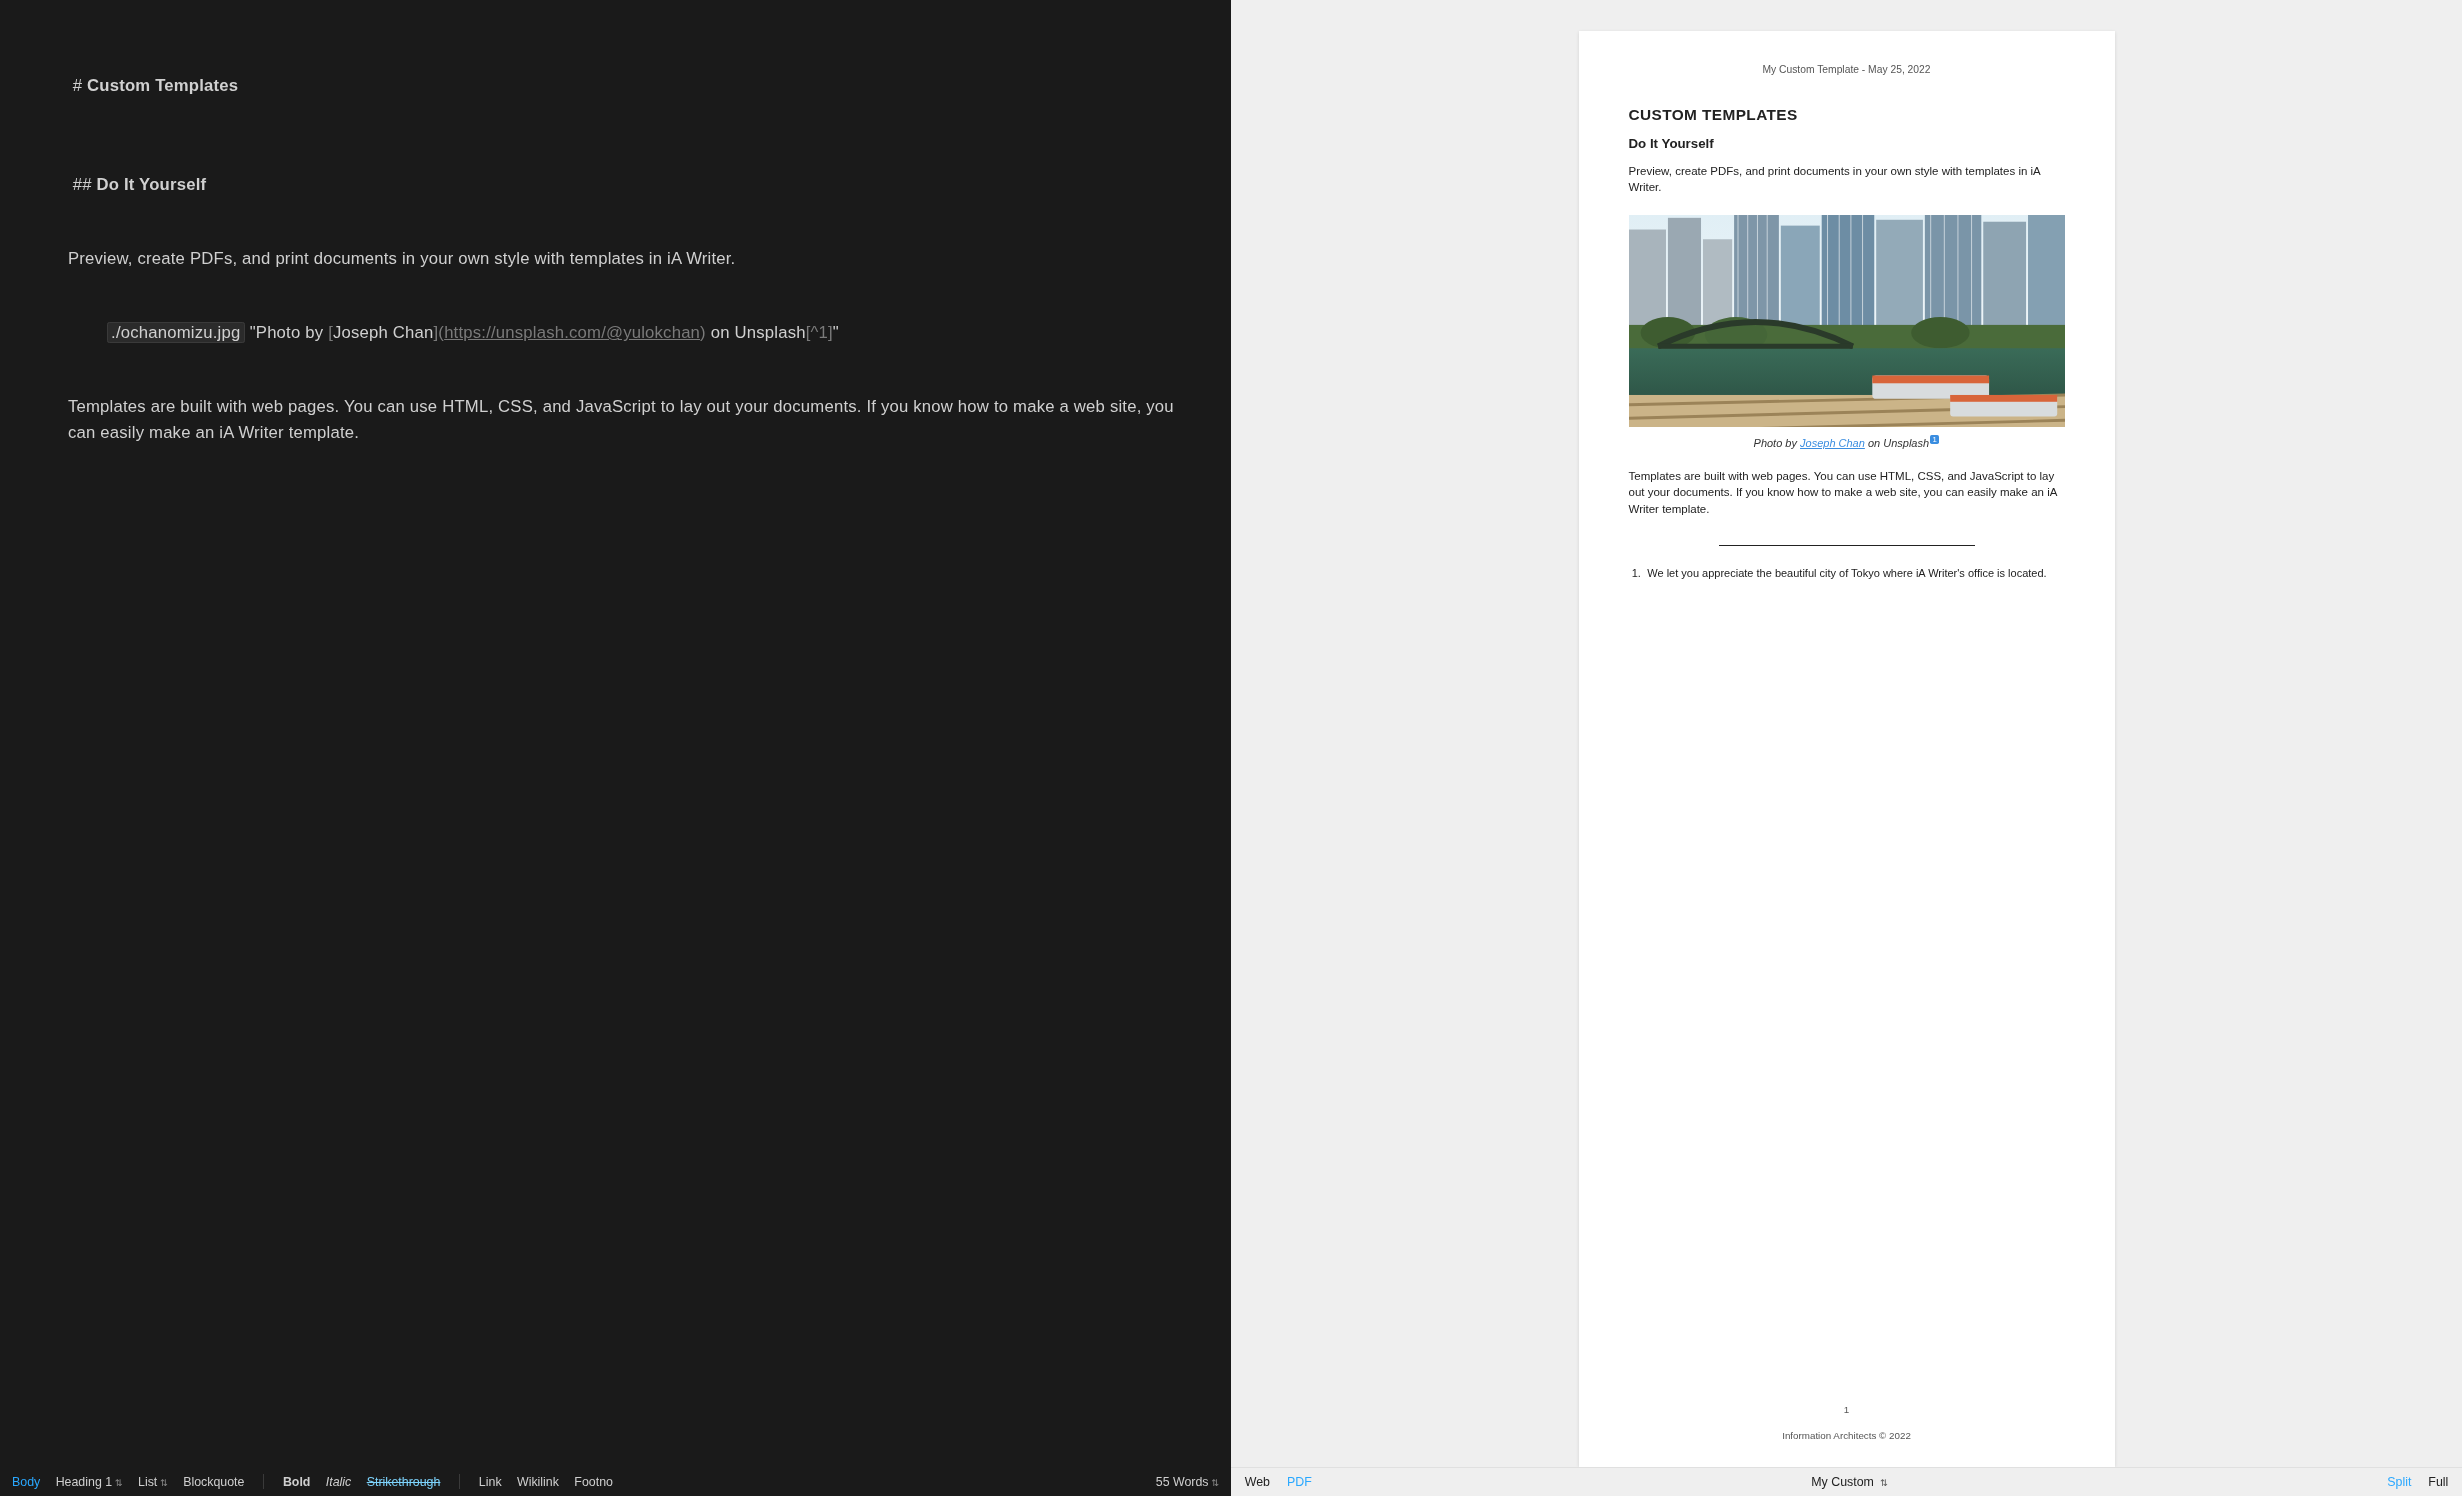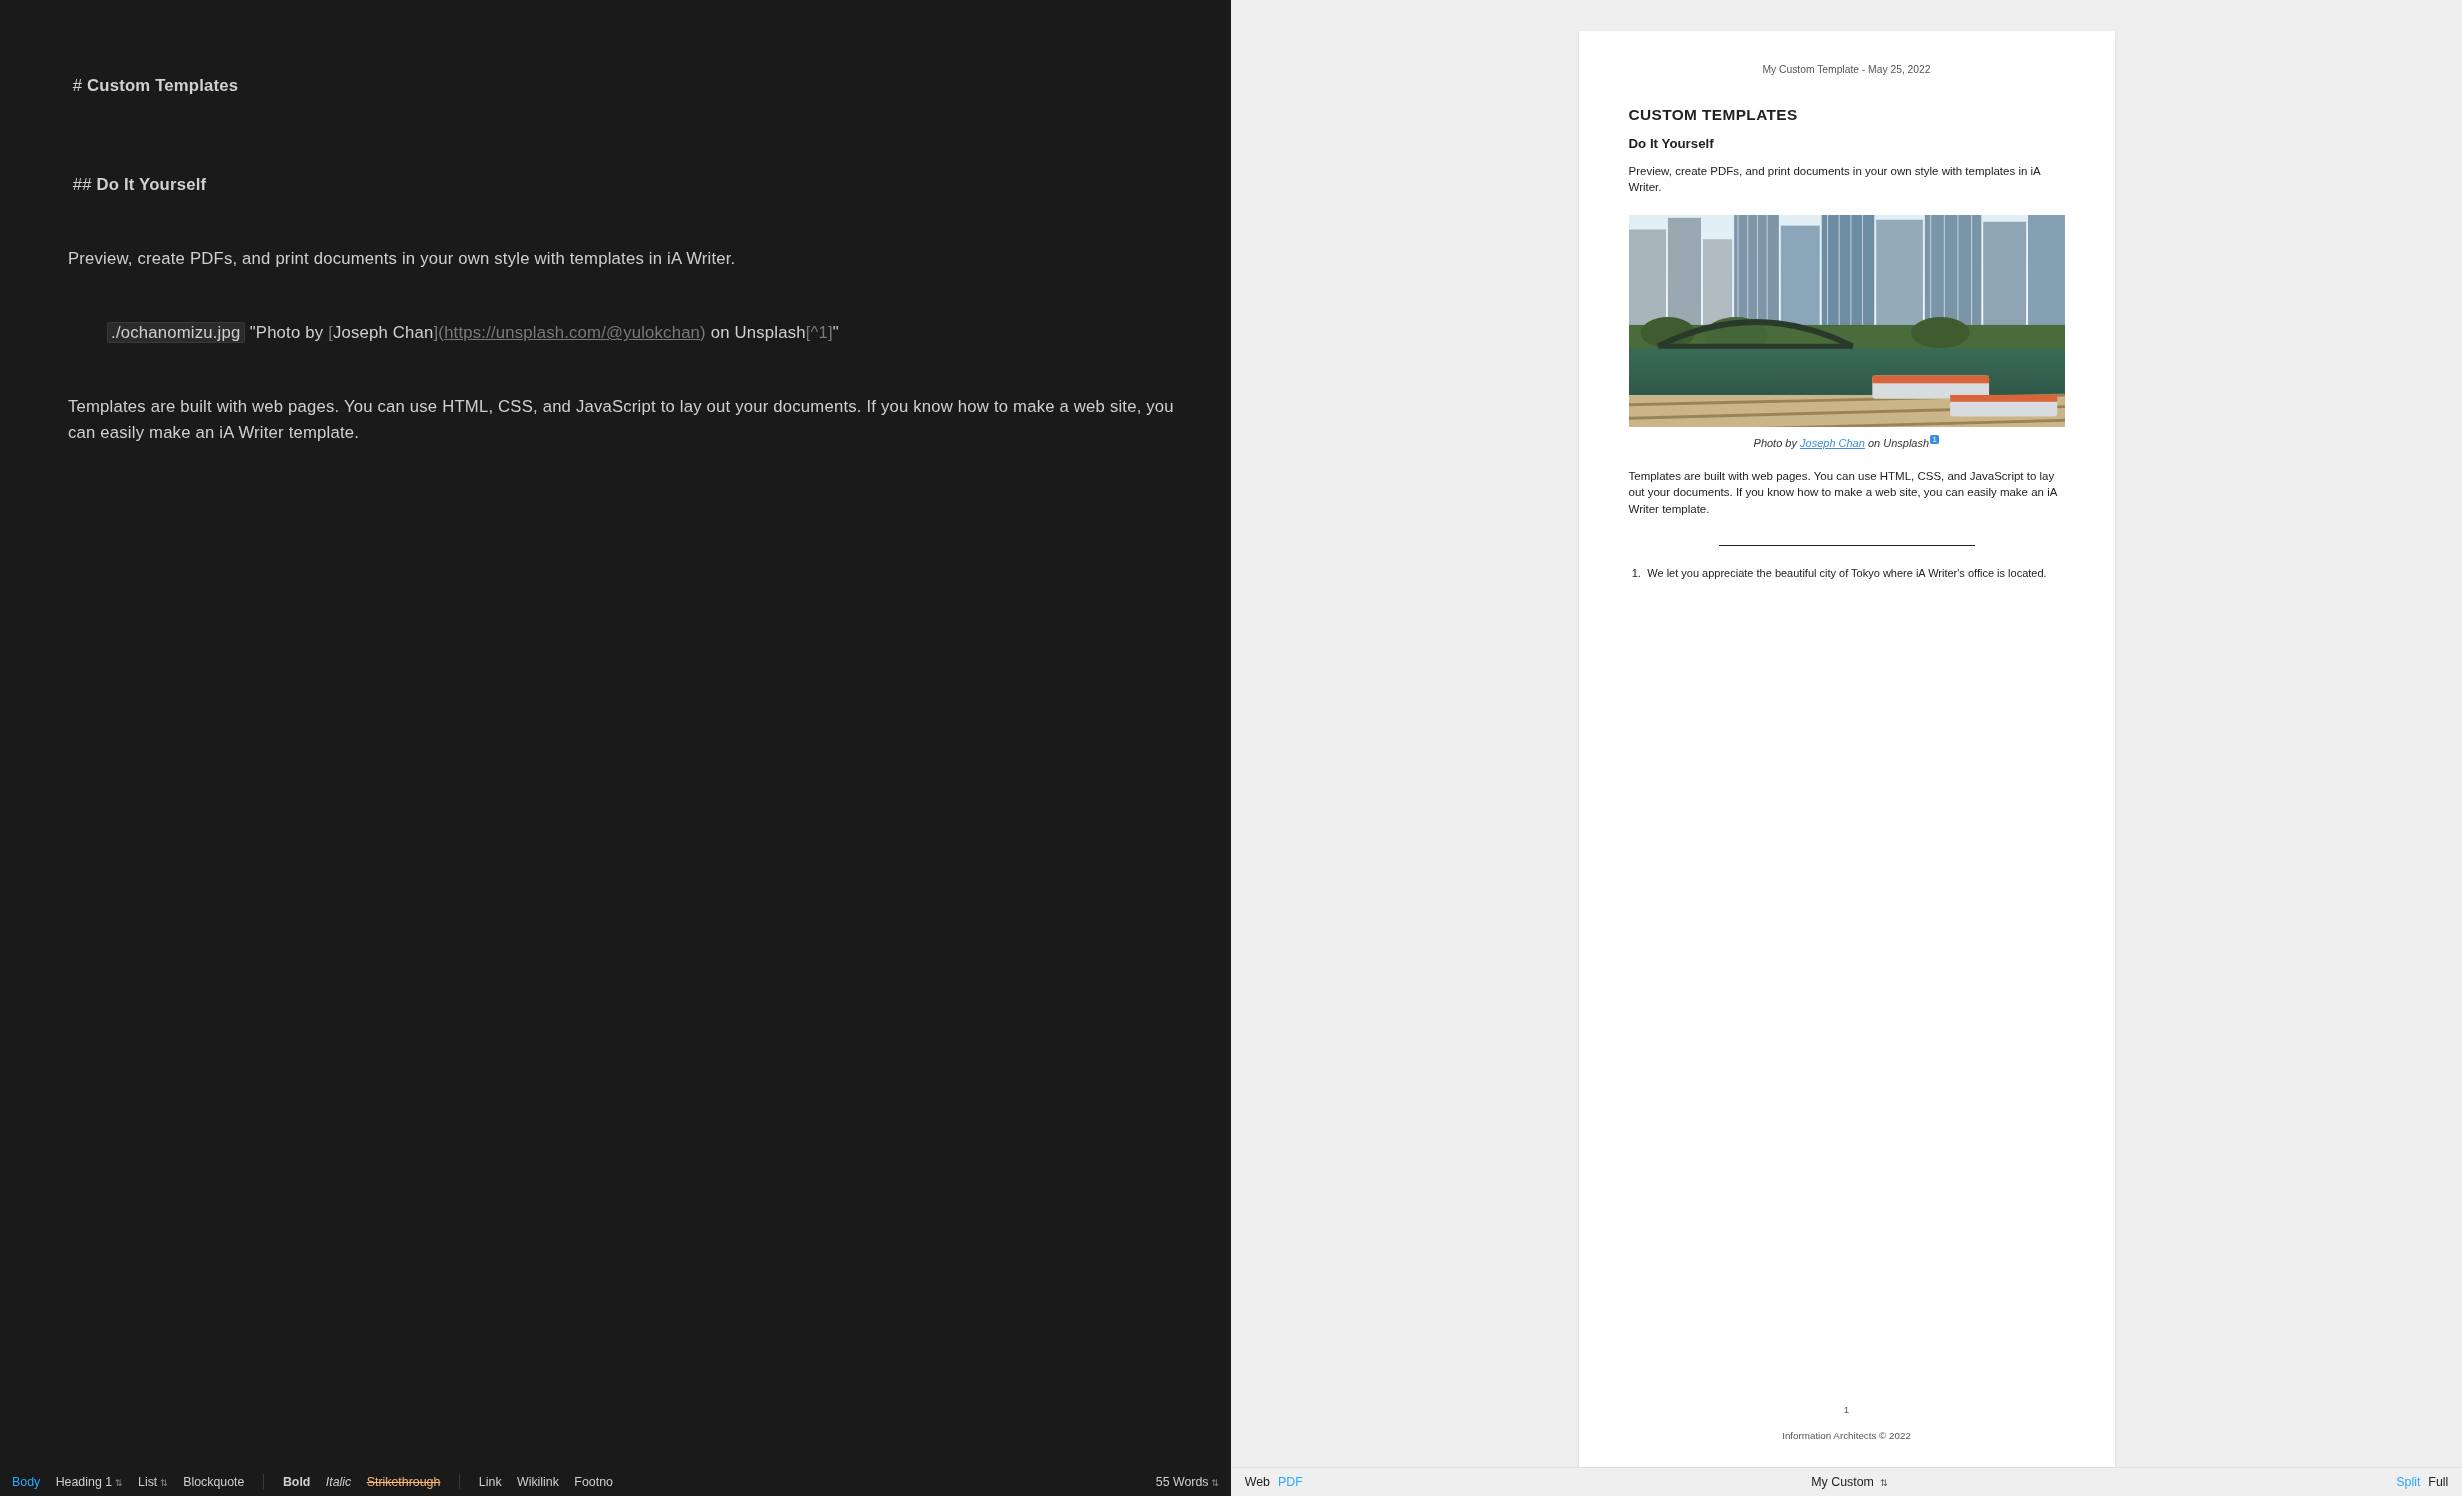--- a/index.html
+++ b/index.html
@@ -65,21 +65,21 @@
     border-top: 0.9px solid #1a1a1a;
     overflow: hidden;
     white-space: nowrap;
   }
   .editor-toolbar .group { display: flex; gap: 15.4px; align-items: center; }
   .divider { width: 0.9px; height: 15.4px; background: #3a3a3a; margin: 0 3.4px; }
   .tb-item { cursor: pointer; }
   .tb-active { color: #2aa8ff; }
   .tb-bold { font-weight: 700; }
   .tb-italic { font-style: italic; }
-  .tb-strike { text-decoration: line-through; color: #fdba74; }
+  .tb-strike { text-decoration: line-through; color: #7dd3fc; }
   .updown { font-size: 9.4px; display:inline-block; margin-left:2.6px; color:#8a8a8a;}
   .editor-toolbar .right { margin-left: auto; display:flex; gap:15.4px; align-items:center;}
   .fade-right {
     position: relative;
   }
   
   .preview-pane {
     width: 50%;
     background: #efefef;
     display: flex;
@@ -175,21 +175,21 @@
   
   .preview-toolbar {
     display: flex;
     align-items: center;
     padding: 6.8px 13.7px;
     font-size: 12.4px;
     color: #222;
     background: #efefef;
     border-top: 0.9px solid #e0e0e0;
   }
-  .preview-toolbar .left, .preview-toolbar .right { display:flex; gap:8px; align-items:center;}
+  .preview-toolbar .left, .preview-toolbar .right { display:flex; gap:17px; align-items:center;}
   .preview-toolbar .center { flex:1; text-align:center; }
   .pv-active { color: #2aa8ff; }
   .pv-item { cursor:pointer; }
   .template-sel { display:inline-flex; align-items:center; gap:3.4px; cursor:pointer;}
 </style>
 </head>
 <body>
 
 <div class="app">
 

